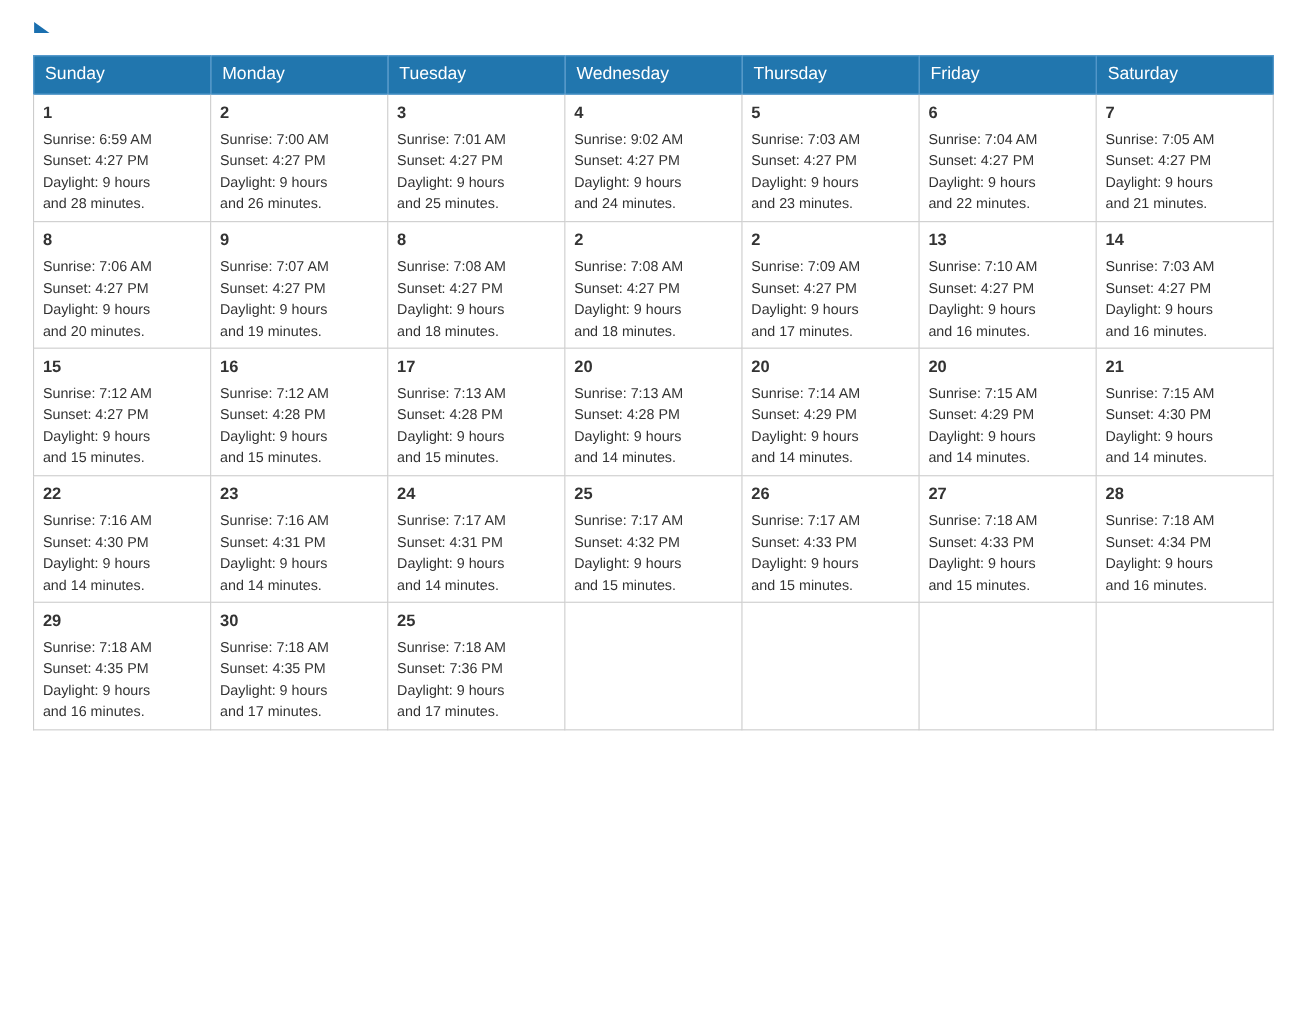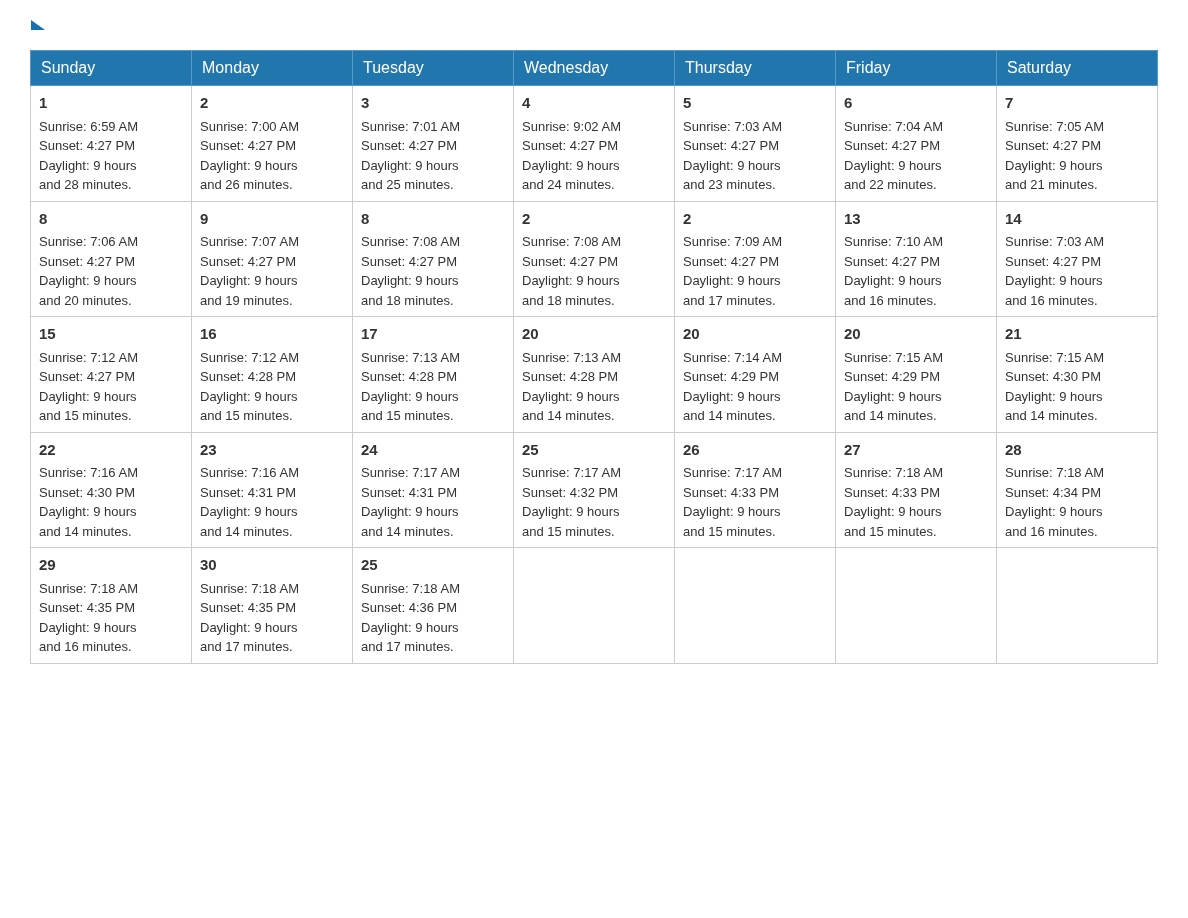--- a/index.html
+++ b/index.html
@@ -157,20 +157,20 @@
         <td><span class="day-number">23</span><span>Sunrise: 7:16 AM</span><br><span>Sunset: 4:31 PM</span><br><span>Daylight: 9 hours</span><br><span>and 14 minutes.</span></td>
         <td><span class="day-number">24</span><span>Sunrise: 7:17 AM</span><br><span>Sunset: 4:31 PM</span><br><span>Daylight: 9 hours</span><br><span>and 14 minutes.</span></td>
         <td><span class="day-number">25</span><span>Sunrise: 7:17 AM</span><br><span>Sunset: 4:32 PM</span><br><span>Daylight: 9 hours</span><br><span>and 15 minutes.</span></td>
         <td><span class="day-number">26</span><span>Sunrise: 7:17 AM</span><br><span>Sunset: 4:33 PM</span><br><span>Daylight: 9 hours</span><br><span>and 15 minutes.</span></td>
         <td><span class="day-number">27</span><span>Sunrise: 7:18 AM</span><br><span>Sunset: 4:33 PM</span><br><span>Daylight: 9 hours</span><br><span>and 15 minutes.</span></td>
         <td><span class="day-number">28</span><span>Sunrise: 7:18 AM</span><br><span>Sunset: 4:34 PM</span><br><span>Daylight: 9 hours</span><br><span>and 16 minutes.</span></td>
       </tr>
       <tr>
         <td><span class="day-number">29</span><span>Sunrise: 7:18 AM</span><br><span>Sunset: 4:35 PM</span><br><span>Daylight: 9 hours</span><br><span>and 16 minutes.</span></td>
         <td><span class="day-number">30</span><span>Sunrise: 7:18 AM</span><br><span>Sunset: 4:35 PM</span><br><span>Daylight: 9 hours</span><br><span>and 17 minutes.</span></td>
-        <td><span class="day-number">25</span><span>Sunrise: 7:18 AM</span><br><span>Sunset: 4:36 PM</span><br><span>Daylight: 9 hours</span><br><span>and 17 minutes.</span></td>
+        <td><span class="day-number">25</span><span>Sunrise: 7:18 AM</span><br><span>Sunset: 7:36 PM</span><br><span>Daylight: 9 hours</span><br><span>and 17 minutes.</span></td>
         <td class="empty-cell"></td>
         <td class="empty-cell"></td>
         <td class="empty-cell"></td>
         <td class="empty-cell"></td>
       </tr>
     </tbody>
 </table>
 
 </body></html>

